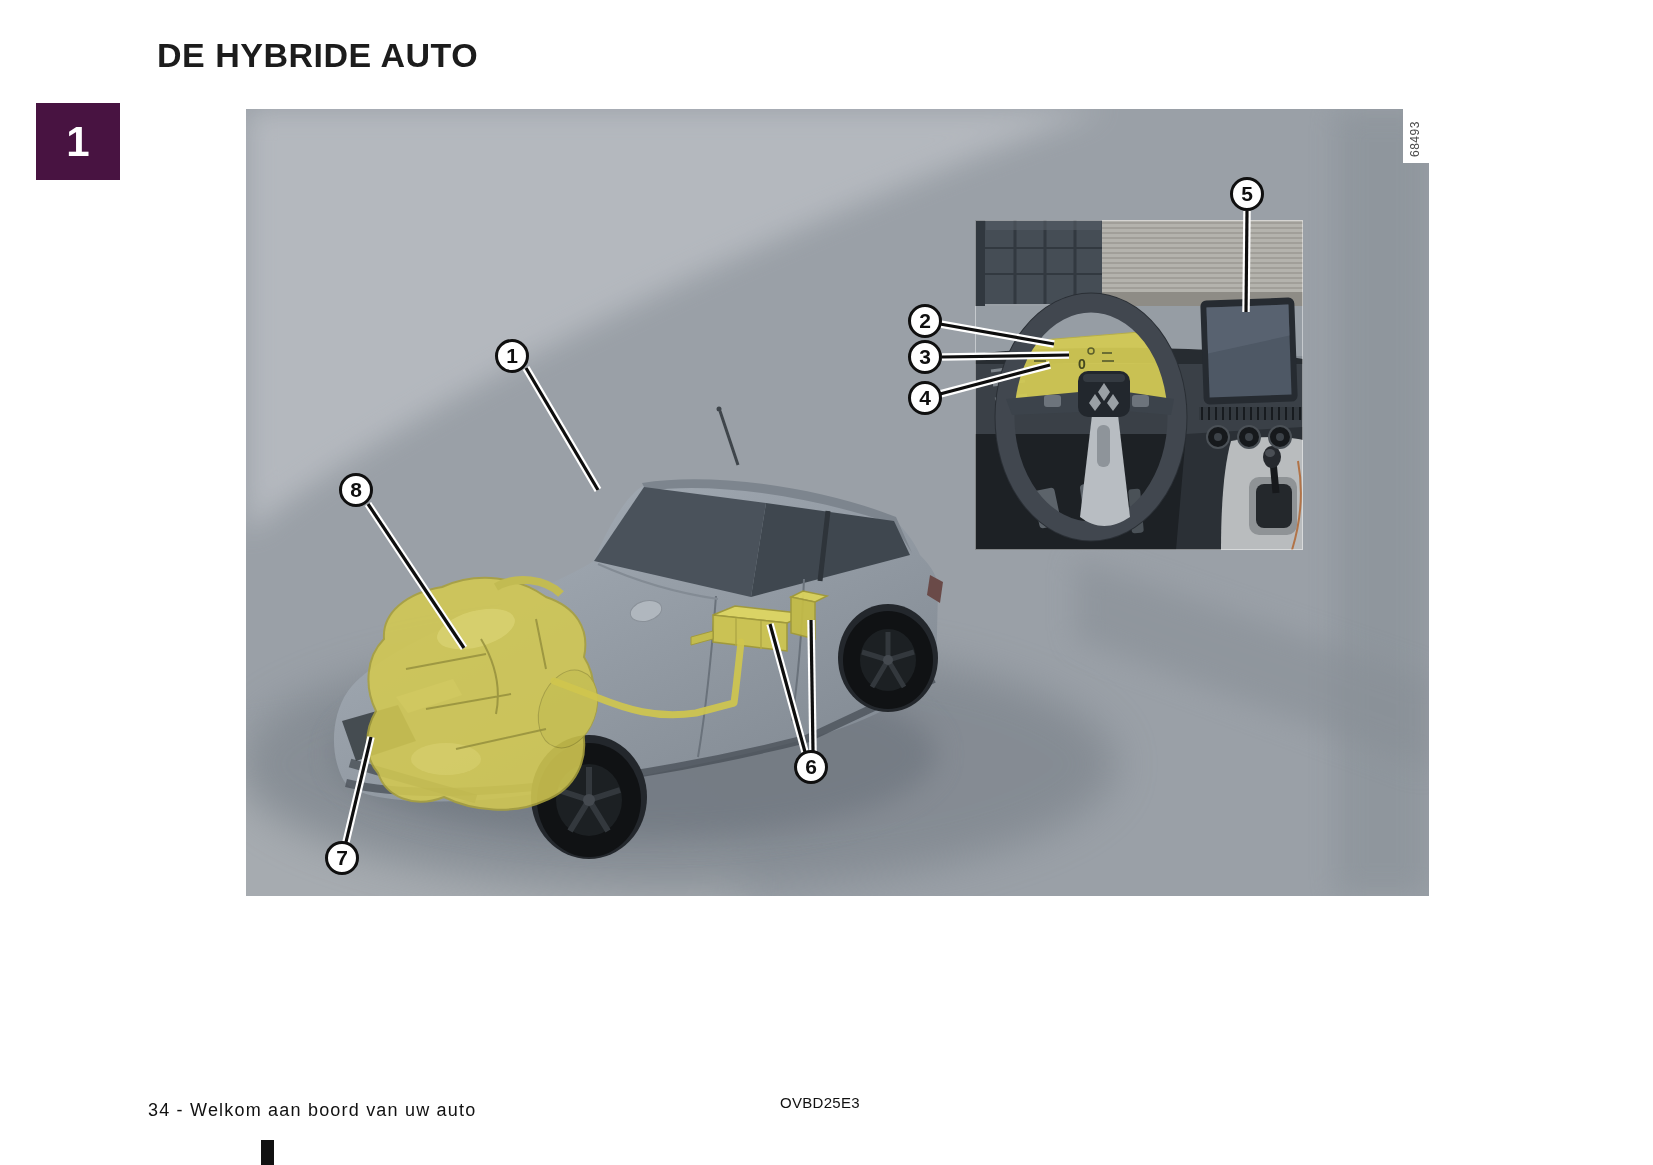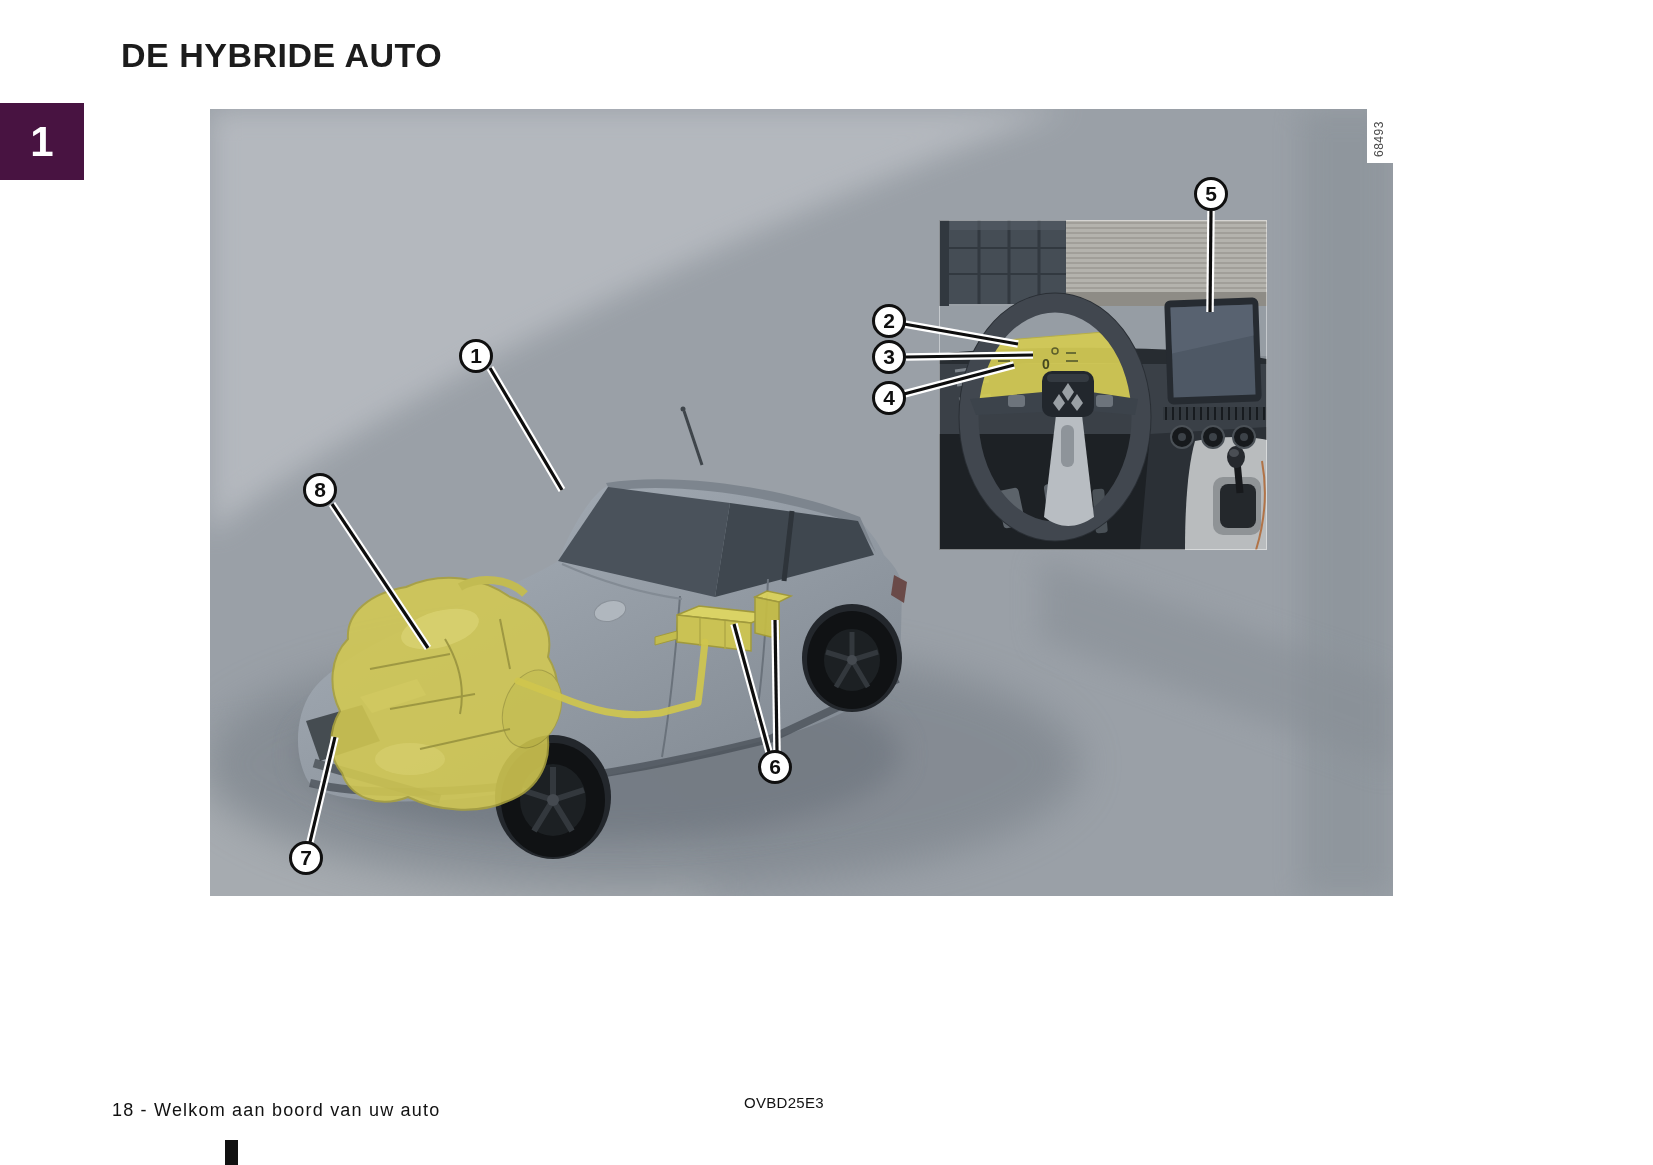--- a/index.html
+++ b/index.html
@@ -1,18 +1,18 @@
 <!DOCTYPE html>
 <html><head>
 <meta charset="utf-8">
 <style>
   html,body { margin:0; padding:0; background:#ffffff; }
   .page {
     position:relative; width:1601px; height:1165px; background:#fff;
-    font-family:"Liberation Sans", sans-serif; overflow:hidden;
+    font-family:"Liberation Sans", sans-serif; overflow:hidden;margin-left:36px;
   }
   .title {
     position:absolute; left:121px; top:36px; margin:0;
     font-size:34px; font-weight:bold; color:#1c1c1c; letter-spacing:0.5px;
   }
   .chapter-tab {
     position:absolute; left:0; top:103px; width:84px; height:77px;
     background:#481341; display:flex; align-items:center; justify-content:center;
   }
   .chapter-tab span { color:#fff; font-size:42px; font-weight:bold; line-height:1; }
@@ -295,17 +295,17 @@
       </div>
     <div class="callout" style="left:93px;  top:364px;">
         <span>8</span>
       </div>
 
     <div class="notch">
       <span class="notch-text">68493</span>
     </div>
   </div>
 
-  <div class="footer-left">18 - Welkom aan boord van uw auto</div>
+  <div class="footer-left">34 - Welkom aan boord van uw auto</div>
   <div class="footer-code">OVBD25E3</div>
   <div class="print-mark"></div>
 
 </div>
 
 </body></html>

